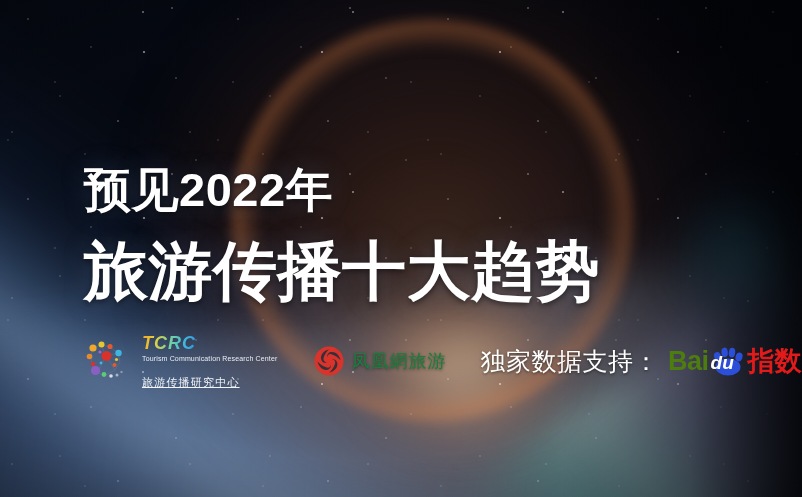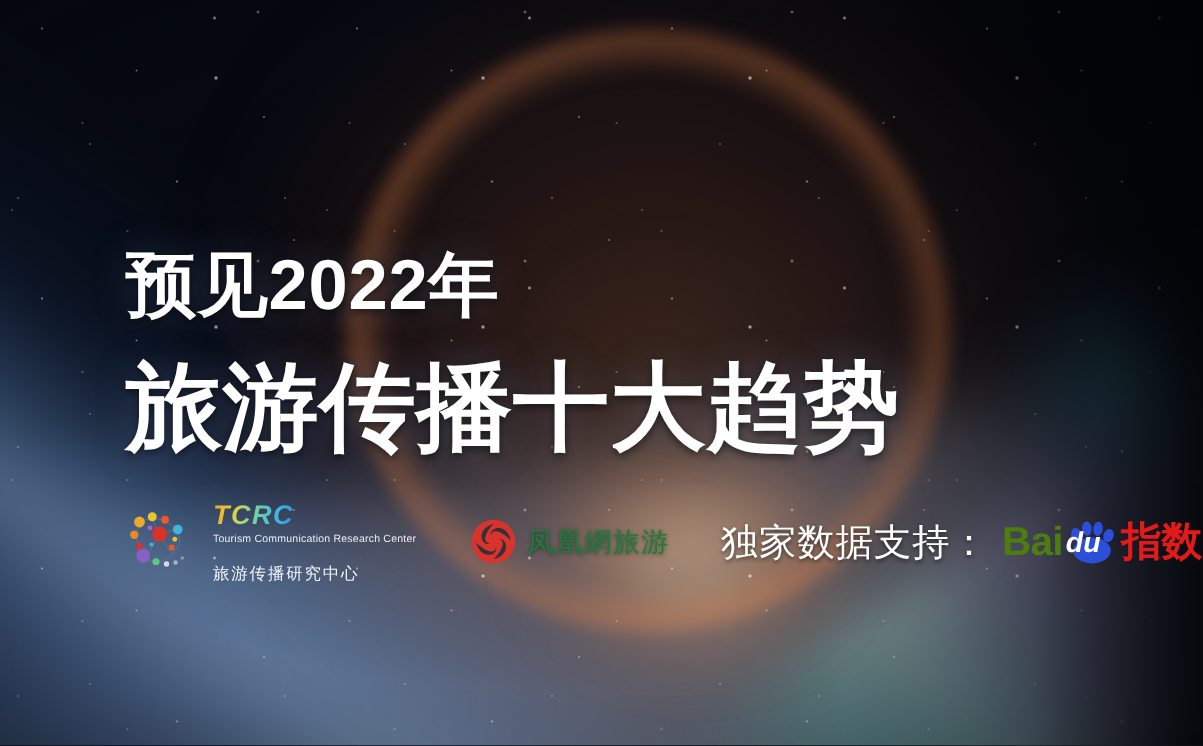--- a/index.html
+++ b/index.html
@@ -270,20 +270,21 @@
     letter-spacing: 0.15px;
     margin-top: 3px;
     white-space: nowrap;
   }
   .tcrc-cn {
     font-size: 11px;
     color: #f2f5f8;
     letter-spacing: 1.2px;
     margin-top: 15px;
     white-space: nowrap;
+    text-decoration: underline;
   }
 
   
   .phoenix {
     display: flex;
     align-items: center;
     gap: 8px;
     margin-left: 36px;
   }
   .phoenix-mark { width: 30px; height: 30px; flex: 0 0 30px; }

